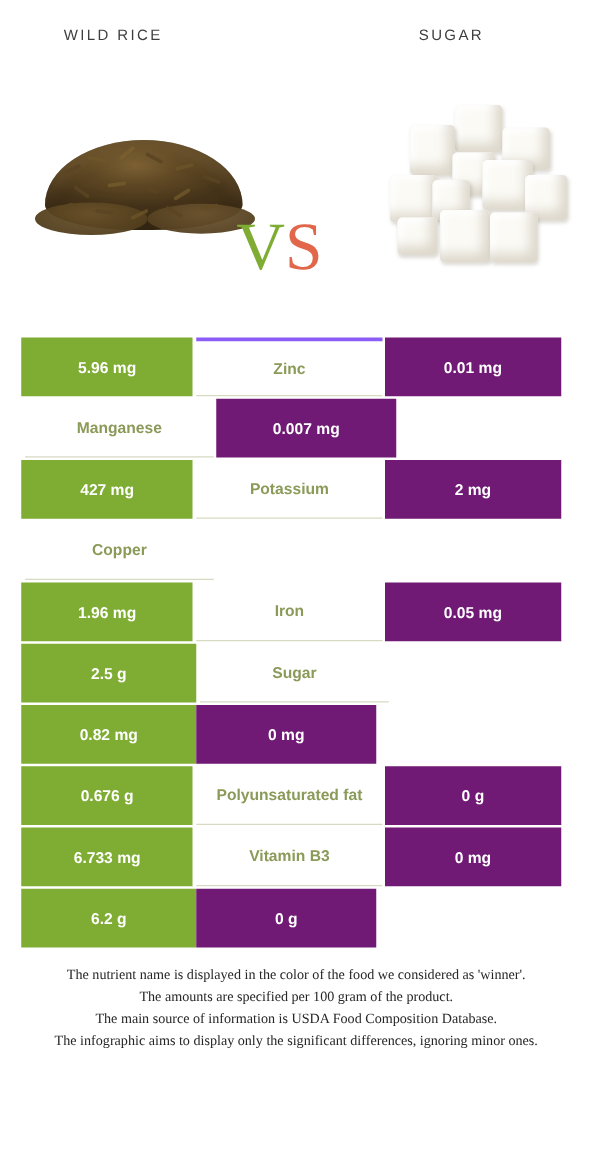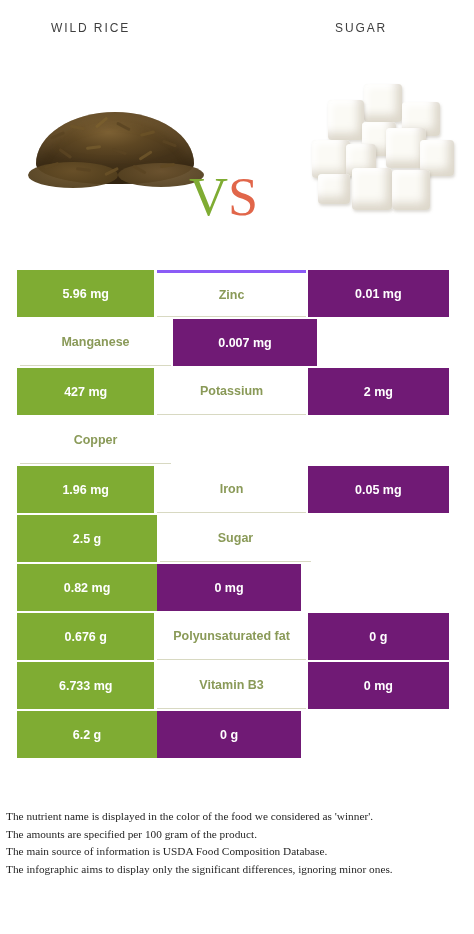--- a/index.html
+++ b/index.html
@@ -164,24 +164,24 @@
   .row:first-child .cell.mid { border-top: 3px solid #8b5cf6; }
   .cell.right {
     width: 144px;
     background: #701a75;
     color: #ffffff;
   }
 
   
   .footnote {
     position: absolute;
-    top: 808px;
+    top: 772px;
     left: 0;
     width: 474px;
-    text-align: left;
+    text-align: center;
     font-size: 11.3px;
     line-height: 17.5px;
     color: #262626;
     font-family: "Liberation Serif", serif;
   }
   .footnote div { padding: 0 6px; }
 </style>
 </head>
 <body>
 

